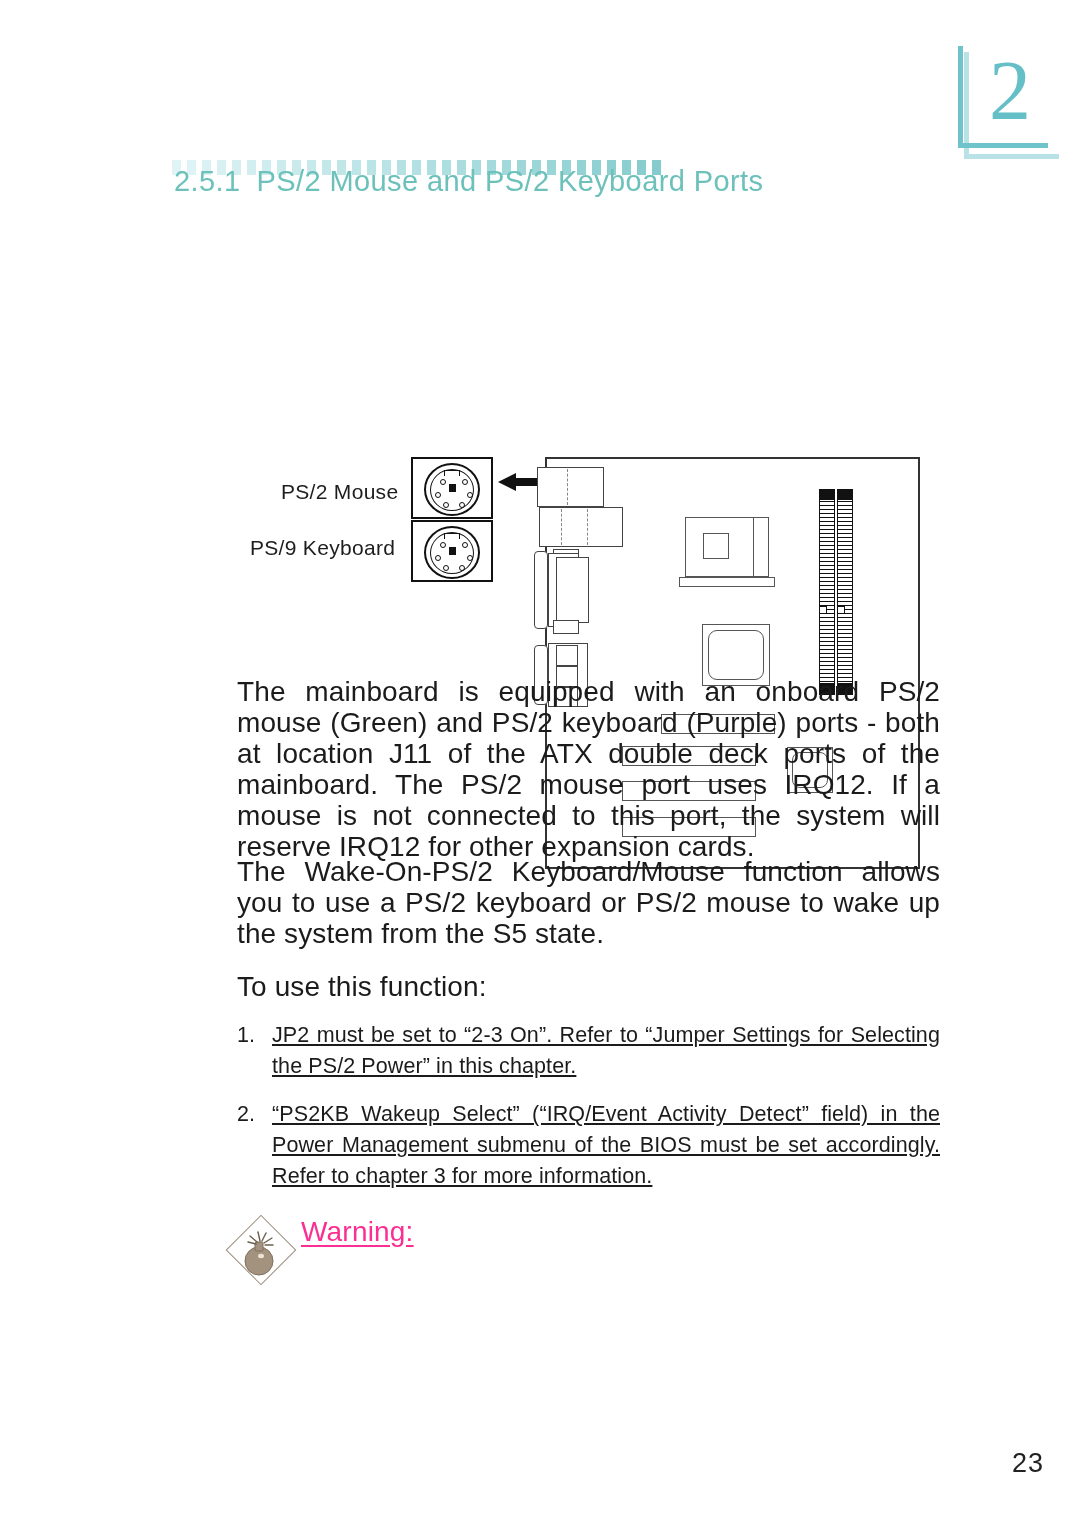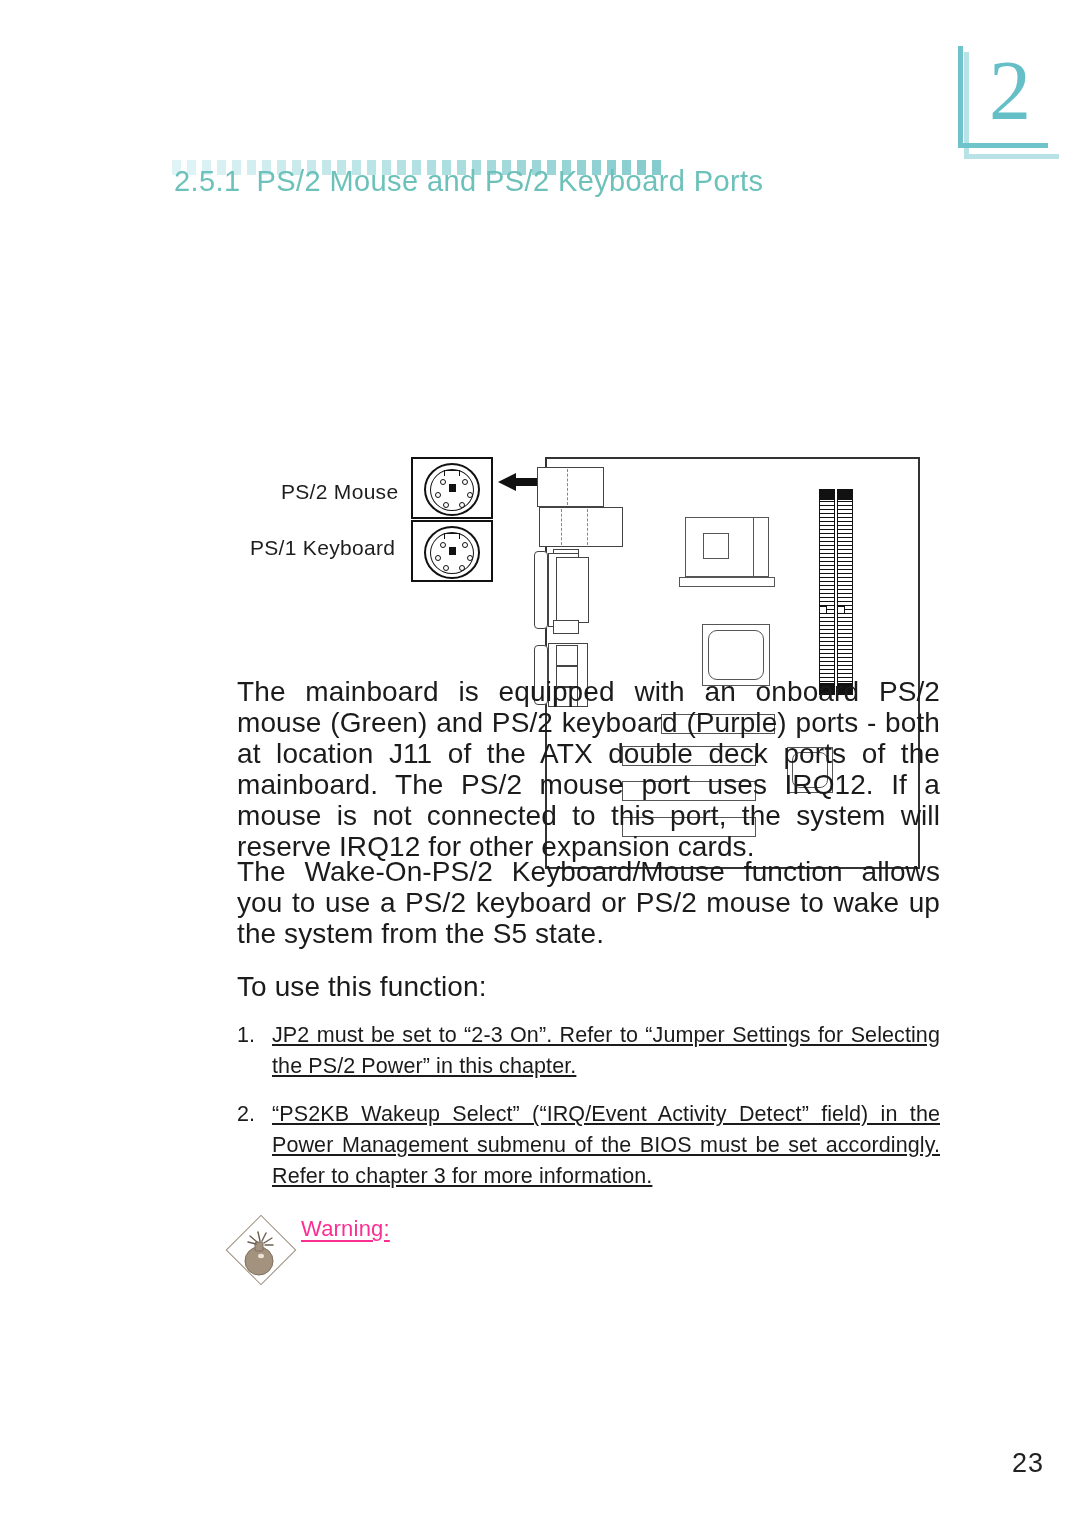--- a/index.html
+++ b/index.html
@@ -335,21 +335,21 @@
     border: 1.5px solid #9a8b7a;
     transform: rotate(45deg);
   }
   .warn-body {
     position: absolute;
     left: 73px;
     top: 0;
     width: 642px;
   }
   .warn-title {
-    font-size: 22px;
+    font-size: 28px;
     color: #fb2f92;
     text-decoration: underline;
     text-underline-offset: 4px;
     letter-spacing: 0.2px;
     margin-bottom: 2px;
   }
   .warn-text {
     font-size: 21.5px;
     line-height: 31px;
     color: #fb2f92;
@@ -418,21 +418,21 @@
 </div>
 
 <div class="section-heading">
   <span class="num">2.5.1</span><span>PS/2 Mouse and PS/2 Keyboard Ports</span>
 </div>
 
 <div class="figure">
 
   <div class="fig-label mouse">PS/2 Mouse</div>
 
-  <div class="fig-label keyboard">PS/1 Keyboard</div>
+  <div class="fig-label keyboard">PS/9 Keyboard</div>
 
   <div class="ps2-stack">
     <div class="ps2-port top">
       <div class="ps2-shell"></div>
       <div class="ps2-inner"></div>
       <div class="ps2-key"></div>
       <div class="ps2-pin" style="left:27px; top:20px;"></div>
       <div class="ps2-pin" style="left:49px; top:20px;"></div>
       <div class="ps2-pin" style="left:22px; top:33px;"></div>
       <div class="ps2-pin" style="left:54px; top:33px;"></div>

